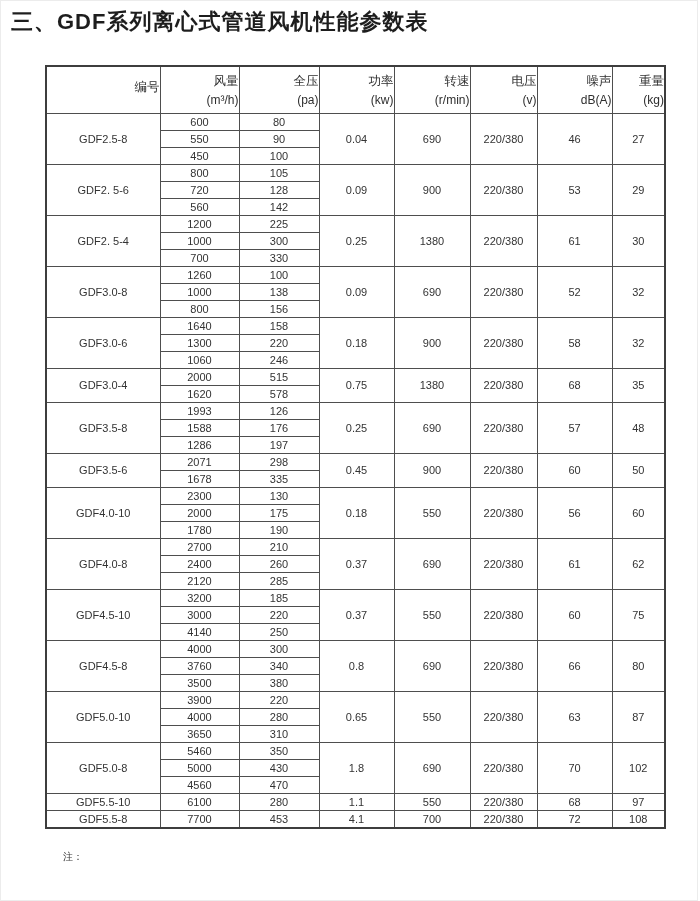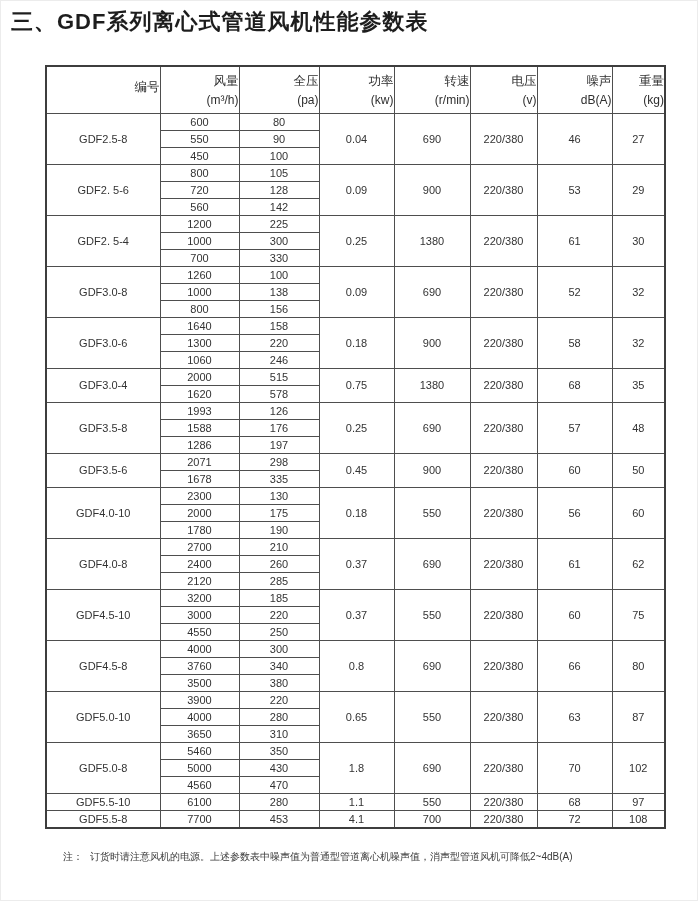--- a/index.html
+++ b/index.html
@@ -311,21 +311,21 @@
           <td rowspan="3">550</td>
           <td rowspan="3">220/380</td>
           <td rowspan="3">60</td>
           <td rowspan="3">75</td>
         </tr>
         <tr>
           <td>3000</td>
           <td>220</td>
         </tr>
         <tr>
-          <td>4550</td>
+          <td>4140</td>
           <td>250</td>
         </tr>
         <tr>
           <td rowspan="3">GDF4.5-8</td>
           <td>4000</td>
           <td>300</td>
           <td rowspan="3">0.8</td>
           <td rowspan="3">690</td>
           <td rowspan="3">220/380</td>
           <td rowspan="3">66</td>
@@ -394,17 +394,16 @@
           <td>220/380</td>
           <td>72</td>
           <td>108</td>
         </tr>
       </tbody>
   </table>
 
   <div class="note">
     <div class="note-label">注：</div>
     <div class="note-lines">
-      <div class="note-line">订货时请注意风机的电源。上述参数表中噪声值为普通型管道离心机噪声值，消声型管道风机可降低2~4dB(A)</div>
     </div>
   </div>
 
 </div>
 
 </body></html>

